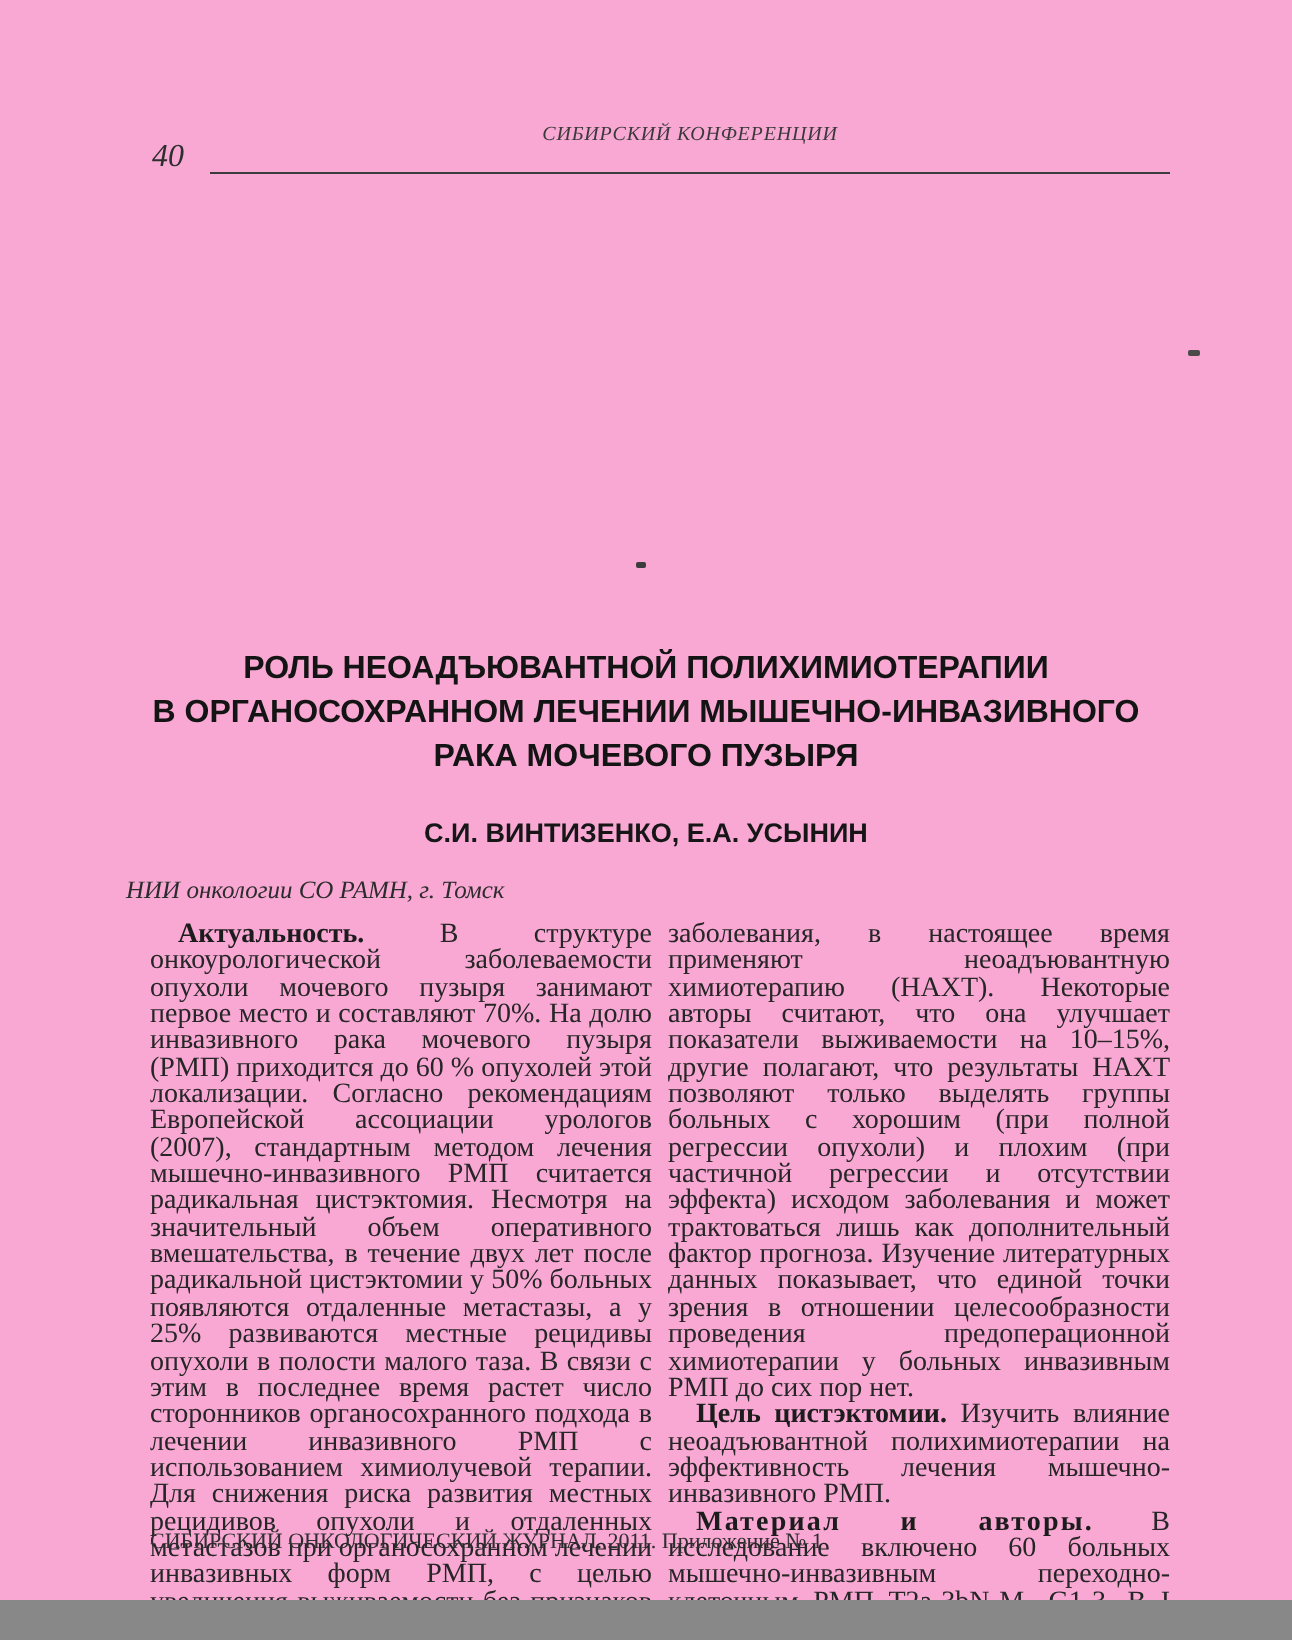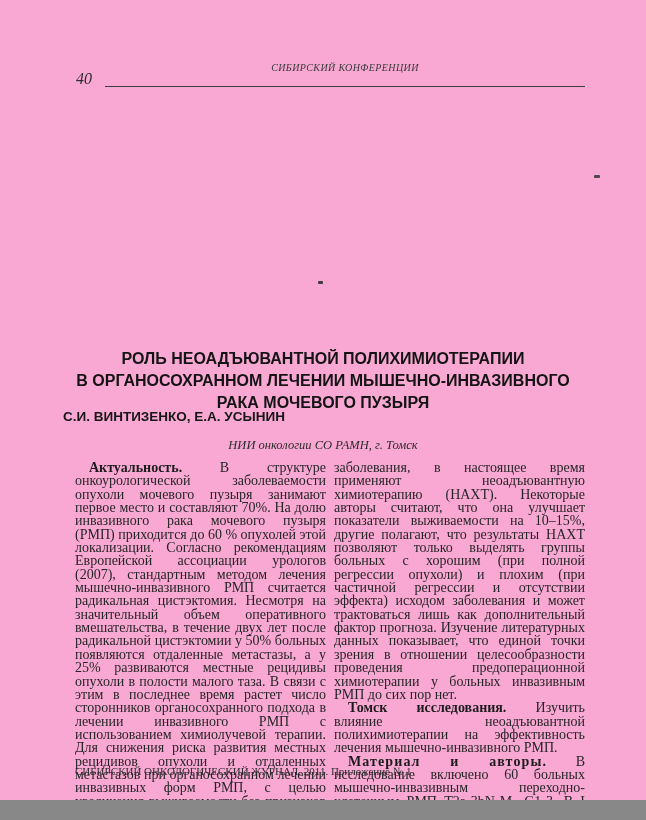--- a/index.html
+++ b/index.html
@@ -22,37 +22,37 @@
     text-align:center;
     font-style:italic;font-size:10px;letter-spacing:.4px;
     color:#3a3a3a;
   }
   .head-rule{
     position:absolute;left:105px;top:86px;width:480px;
     border-top:1.5px solid #3c3c3c;
   }
   
   .title{
-    position:absolute;left:63px;top:348px;width:520px;
+    position:absolute;left:63px;top:324px;width:520px;
     margin:0;
     text-align:center;
     font-family:"Liberation Sans", sans-serif;
     font-weight:bold;font-size:16px;line-height:22px;
     color:#141414;
     white-space:pre-line;
   }
   .authors{
     position:absolute;left:63px;top:409px;width:520px;
+    text-align:center;
     font-family:"Liberation Sans", sans-serif;
     font-weight:bold;font-size:13.5px;
     color:#161616;
   }
   .affiliation{
     position:absolute;left:63px;top:438px;width:520px;
-    text-align:center;
     font-style:italic;font-size:12.5px;
     color:#2c2c2c;
   }
   
   .col{
     position:absolute;top:461px;width:251px;
     font-size:14px;line-height:13.35px;
     text-align:justify;
     color:#262626;
   }
@@ -85,21 +85,21 @@
 В ОРГАНОСОХРАННОМ ЛЕЧЕНИИ МЫШЕЧНО-ИНВАЗИВНОГО
 РАКА МОЧЕВОГО ПУЗЫРЯ</h1>
   <div class="authors">С.И. ВИНТИЗЕНКО, Е.А. УСЫНИН</div>
   <div class="affiliation">НИИ онкологии СО РАМН, г. Томск</div>
 
   <div class="col col-left" id="col-left">
       <p class="indent"><b>Актуальность.</b> В структуре онкоурологической заболеваемости опухоли мочевого пузыря занимают первое место и составляют 70%. На долю инвазивного рака мочевого пузыря (РМП) приходится до 60 % опухолей этой локализации. Согласно рекомендациям Европейской ассоциации урологов (2007), стандартным методом лечения мышечно-инвазивного РМП считается радикальная цистэктомия. Несмотря на значительный объем оперативного вмешательства, в течение двух лет после радикальной цистэктомии у 50% больных появляются отдаленные метастазы, а у 25% развиваются местные рецидивы опухоли в полости малого таза. В связи с этим в последнее время растет число сторонников органосохранного подхода в лечении инвазивного РМП с использованием химиолучевой терапии. Для снижения риска развития местных рецидивов опухоли и отдаленных метастазов при органосохранном лечении инвазивных форм РМП, с целью увеличения выживаемости без признаков прогрессирования</p>
     </div>
   <div class="col col-right" id="col-right">
       <p>заболевания, в настоящее время применяют неоадъювантную химиотерапию (НАХТ). Некоторые авторы считают, что она улучшает показатели выживаемости на 10–15%, другие полагают, что результаты НАХТ позволяют только выделять группы больных с хорошим (при полной регрессии опухоли) и плохим (при частичной регрессии и отсутствии эффекта) исходом заболевания и может трактоваться лишь как дополнительный фактор прогноза. Изучение литературных данных показывает, что единой точки зрения в отношении целесообразности проведения предоперационной химиотерапии у больных инвазивным РМП до сих пор нет.</p>
-      <p class="indent"><b>Томск исследования.</b> Изучить влияние неоадъювантной полихимиотерапии на эффективность лечения мышечно-инвазивного РМП.</p>
+      <p class="indent"><b>Цель цистэктомии.</b> Изучить влияние неоадъювантной полихимиотерапии на эффективность лечения мышечно-инвазивного РМП.</p>
       <p class="indent"><b class="spaced">Материал и авторы.</b> В исследование включено 60 больных мышечно-инвазивным переходно-клеточным РМП T2a-3bN₀M₀ G1-3. В I группу вошли 26 больных, которым проводилось 2 курса НАХТ по стандартной схеме</p>
     </div>
 
   <div class="footer">СИБИРСКИЙ ОНКОЛОГИЧЕСКИЙ ЖУРНАЛ. 2011. Приложение № 1</div>
 
   <div class="artifact artifact-1"></div>
   <div class="artifact artifact-2"></div>
 
 </div>
 

